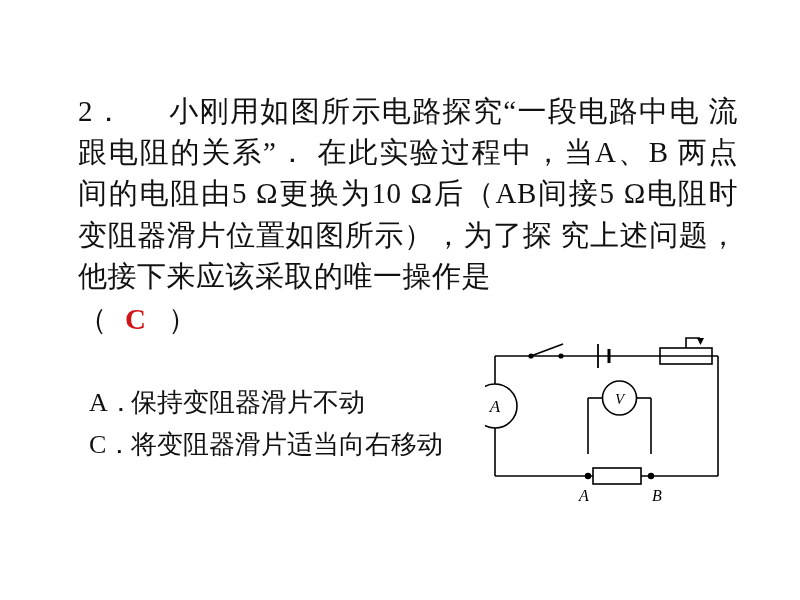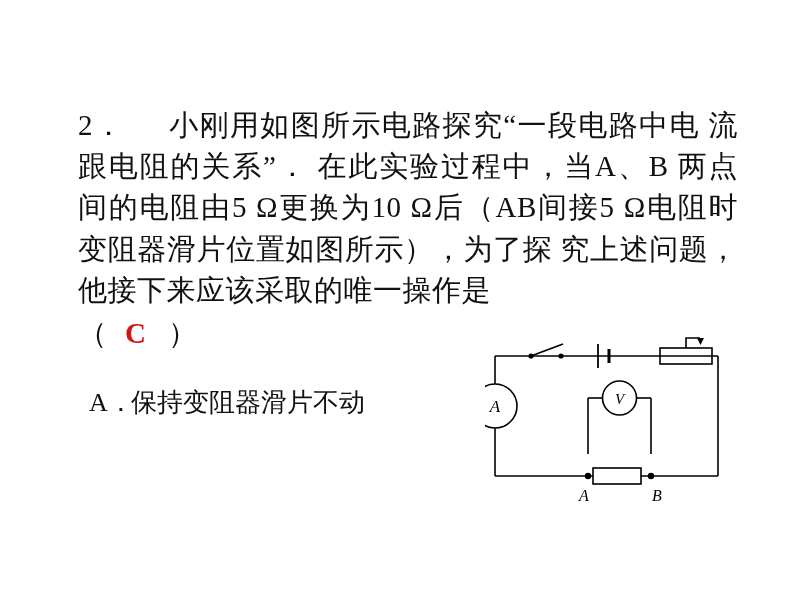--- a/index.html
+++ b/index.html
@@ -16,21 +16,21 @@
   }
   .slide {
     position: relative;
     width: 800px;
     height: 600px;
     box-sizing: border-box;
   }
   .question-block {
     position: absolute;
     left: 78px;
-    top: 105px;
+    top: 91px;
     width: 660px;
   }
   .stem {
     font-size: 29px;
     line-height: 1.42;
     text-align: justify;
     letter-spacing: 0.5px;
   }
   .stem .indent {
     display: inline-block;
@@ -92,20 +92,23 @@
     </div>
     <div class="answer-line">
       <span class="paren-open">（</span><span class="answer-letter">C</span><span class="paren-close">）</span>
     </div>
   </div>
 
   <div class="options">
     <div class="option">
       <span class="opt-label">A．</span><span>保持变阻器滑片不动</span>
     </div>
+    <div class="option">
+      <span class="opt-label">C．</span><span>将变阻器滑片适当向右移动</span>
+    </div>
   </div>
 
   <div class="circuit">
     <svg width="270" height="170" viewBox="0 0 270 170">
       <g fill="none" stroke="#000000" stroke-width="1.6">
 
         <path d="M10,20 L233,20"></path>
         <path d="M233,20 L233,140"></path>
         <path d="M10,140 L233,140"></path>
         <path d="M10,20 L10,48"></path>

